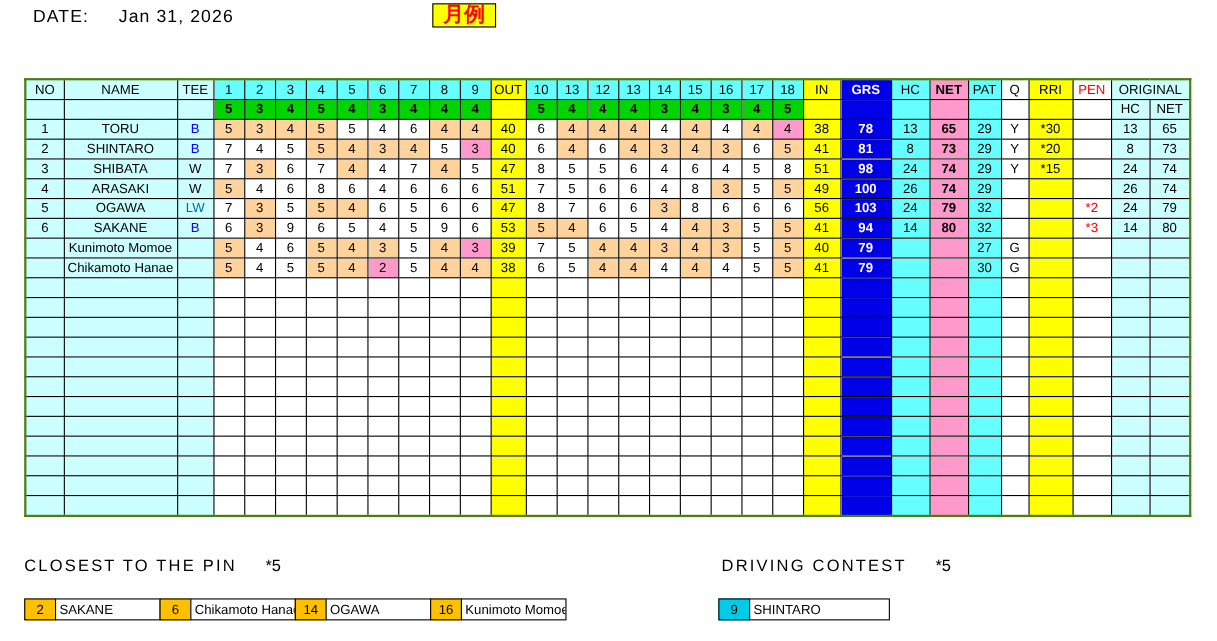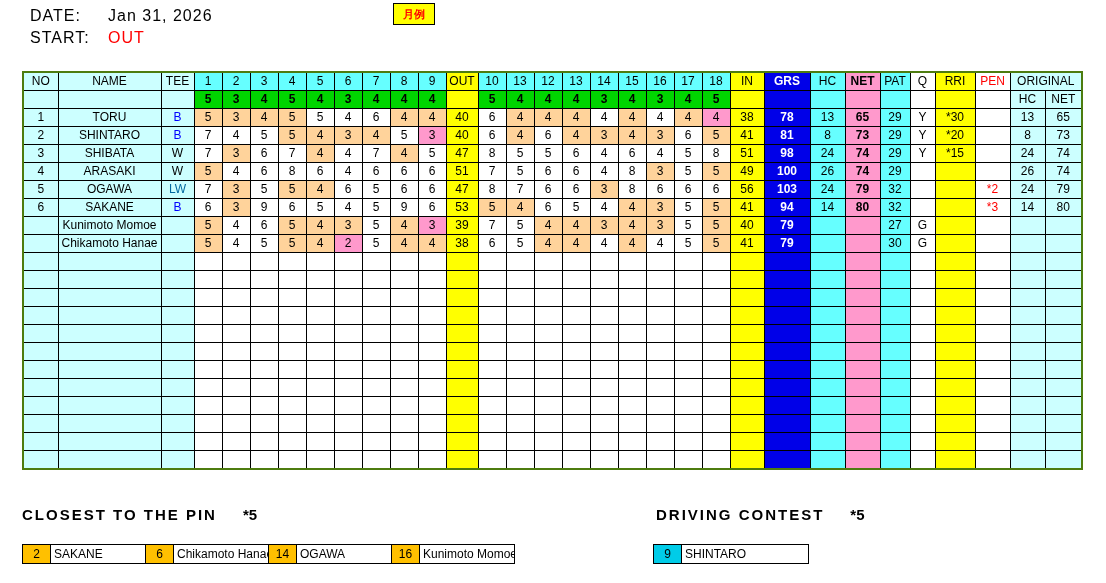--- a/index.html
+++ b/index.html
@@ -8,21 +8,21 @@
     font-family:"Liberation Sans", sans-serif;color:#000;
   }
   
   .top{position:absolute;left:30px;top:5px;font-size:16px;letter-spacing:1px;}
   .meta-line{height:22px;line-height:22px;white-space:nowrap;}
   .meta-label{display:inline-block;width:78px;}
   .red{color:var(--red);}
   .badge{
     position:absolute;left:393px;top:3px;height:20px;line-height:20px;
     background:var(--yellow);color:var(--red);border:1px solid #000;
-    font-size:11px;font-weight:bold;padding:0 9px;
+    font-size:19px;font-weight:bold;padding:0 9px;
   }
   
   table.tbl{
     position:absolute;left:22px;top:71px;border-collapse:collapse;table-layout:fixed;
     border:2px solid #4d7c0f;
   }
   table.tbl td{
     border:1px solid #000;height:18px;line-height:17px;font-size:12px;
     text-align:center;padding:0;overflow:hidden;white-space:nowrap;box-sizing:border-box;
   }
@@ -31,44 +31,41 @@
   .bg-cyan{background:var(--cyan);}
   .bg-yel{background:var(--yellow);}
   .bg-grn{background:var(--green);font-weight:bold;}
   .bg-blu{background:var(--blue);color:#fff;font-weight:bold;}
   .bg-pnk{background:var(--pink);}
   .bg-org{background:var(--orange);}
   .bold{font-weight:bold;}
   .redtx{color:var(--red);}
   
   .foot-title{
-    position:absolute;top:506px;font-size:15px;font-weight:bold;letter-spacing:2px;white-space:nowrap;text-align:right;
+    position:absolute;top:506px;font-size:15px;font-weight:normal;letter-spacing:2px;white-space:nowrap;text-align:right;
   }
   .foot-title .mark{margin-left:26px;letter-spacing:0;}
   .strip{position:absolute;top:544px;display:flex;font-size:12px;}
   .strip .num{
     width:29px;height:20px;line-height:19px;text-align:center;
     border:1px solid #000;box-sizing:border-box;margin-right:-1px;
   }
   .strip .nm{
     width:96px;height:20px;line-height:19px;padding-left:3px;background:#fff;
     border:1px solid #000;box-sizing:border-box;margin-right:-1px;
     white-space:nowrap;overflow:hidden;
   }
   .strip .nm.wide{width:128px;}
 </style>
 </head>
 <body style="--pale: #CCFFFF; --cyan: #66FFFF; --yellow: #FFFF00; --green: #00D500; --blue: #0000E8; --pink: #FF99CC; --orange: #FFD39B; --red: #FF0000;">
 
 <div class="top">
   <div class="meta-line">
     <span class="meta-label">DATE:</span><span class="meta-value">Jan 31, 2026</span>
-  </div>
-  <div class="meta-line">
-    <span class="meta-label">START:</span><span class="meta-value red">OUT</span>
   </div>
 </div>
 
 <div class="badge">月例</div>
 
 <table class="tbl">
   <colgroup id="cols">
       <col style="width: 35px;">
       <col style="width: 103px;">
       <col style="width: 33px;">

